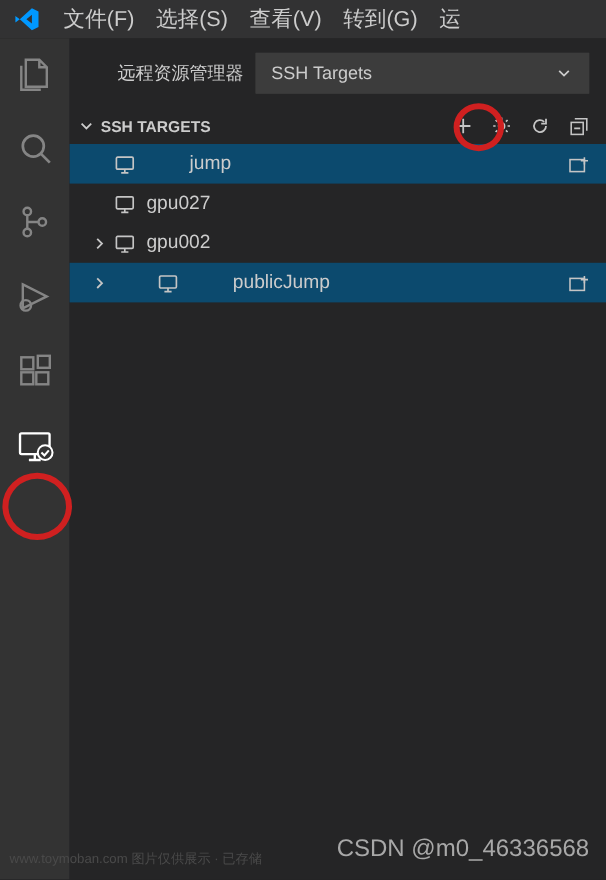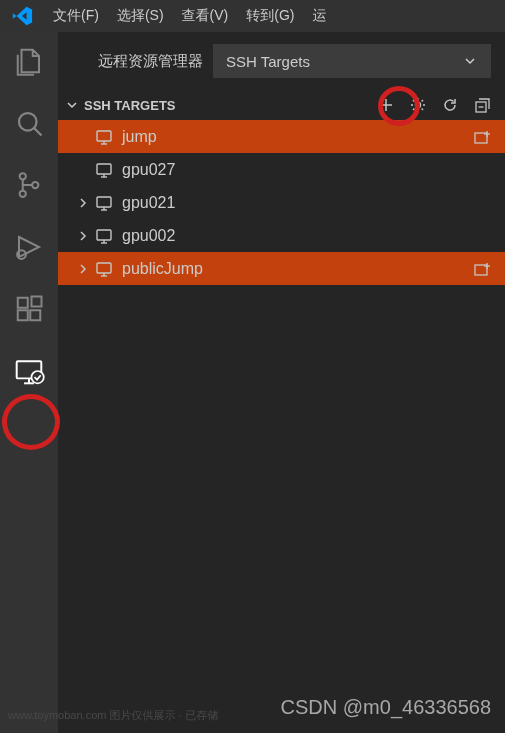--- a/index.html
+++ b/index.html
@@ -11,21 +11,21 @@
       color: #cccccc;
       overflow: hidden;
       position: relative;
     }
     .menubar {
       height: 32px;
       background: #323233;
       display: flex;
       align-items: center;
       padding: 0 4px;
-      font-size: 14px;
+      font-size: 18px;
     }
     .vscode-logo {
       width: 24px;
       height: 24px;
       margin-right: 10px;
       margin-left: 6px;
       display: flex;
       align-items: center;
       justify-content: center;
     }
@@ -126,21 +126,21 @@
     }
     .tree-row {
       display: flex;
       align-items: center;
       height: 33px;
       padding-right: 12px;
       font-size: 16px;
       color: #cccccc;
       cursor: pointer;
     }
-    .tree-row.selected { background: #c2410c; }
+    .tree-row.selected { background: #0c4a6e; gap: 36px; }
     .chevron-slot {
       width: 22px;
       display: flex;
       justify-content: center;
       align-items: center;
       color: #c5c5c5;
     }
     .indent-0 { padding-left: 14px; }
     .indent-1 { padding-left: 36px; }
     .monitor-icon {
@@ -363,47 +363,34 @@
 
       <div class="tree-row indent-1">
         <span class="monitor-icon">
             <svg width="18" height="18" viewBox="0 0 18 18">
               <use href="#monitor-icon"></use>
             </svg>
           </span>
         <span class="row-label">gpu027</span>
       </div>
 
+
+
+
       <div class="tree-row indent-0">
         <span class="chevron-slot">
             <svg width="16" height="16" viewBox="0 0 16 16">
               <use href="#chevron-right"></use>
             </svg>
           </span>
         <span class="monitor-icon">
             <svg width="18" height="18" viewBox="0 0 18 18">
               <use href="#monitor-icon"></use>
             </svg>
           </span>
-        <span class="row-label">gpu021</span>
-      </div>
-
-
-
-      <div class="tree-row indent-0">
-        <span class="chevron-slot">
-            <svg width="16" height="16" viewBox="0 0 16 16">
-              <use href="#chevron-right"></use>
-            </svg>
-          </span>
-        <span class="monitor-icon">
-            <svg width="18" height="18" viewBox="0 0 18 18">
-              <use href="#monitor-icon"></use>
-            </svg>
-          </span>
         <span class="row-label">gpu002</span>
       </div>
 
       <div class="tree-row selected indent-0">
         <span class="chevron-slot">
             <svg width="16" height="16" viewBox="0 0 16 16">
               <use href="#chevron-right"></use>
             </svg>
           </span>
         <span class="monitor-icon">

